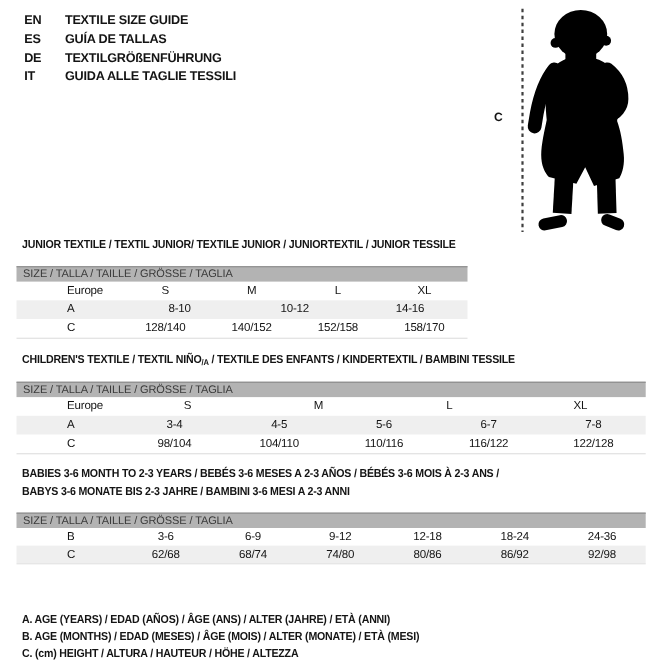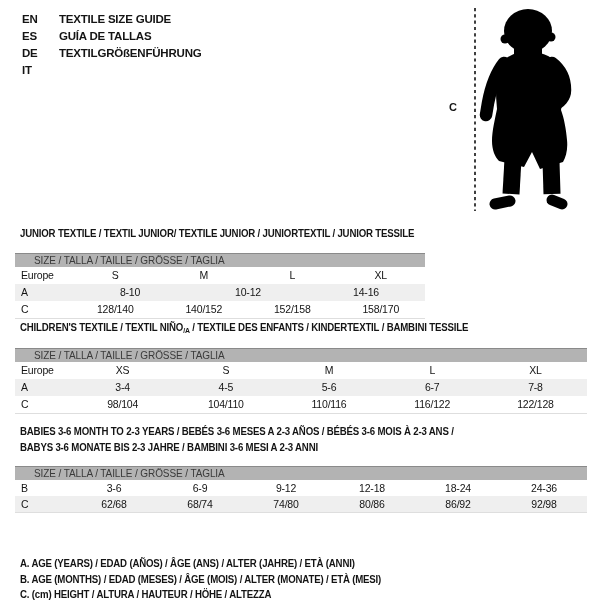--- a/index.html
+++ b/index.html
@@ -16,43 +16,43 @@
   .lang-block { position:absolute; left:22px; top:11px; }
   .lang-row { display:flex; line-height:17px; font-weight:bold; font-size:11.5px; white-space:nowrap; }
   .lang-code { width:37px; flex:0 0 37px; }
 
   
   .figure-c { position:absolute; left:449px; top:101px; font-weight:bold; font-size:11px; }
   .baby-svg { position:absolute; left:470px; top:5px; }
 
   
   .section { position:absolute; left:15px; }
-  [data-section="junior"]   { top:226px; width:410px; }
+  [data-section="junior"]   { top:215px; width:410px; }
   [data-section="children"] { top:320px; width:572px; }
   [data-section="babies"]   { top:424px; width:572px; }
   .section-title { margin-left:5px; font-weight:bold; font-size:10.5px; }
   .title-line { line-height:15.5px; transform:scaleX(0.92); transform-origin:0 50%; white-space:nowrap; }
   .subscript { font-size:7.5px; vertical-align:-2px; }
 
   .size-table { border-bottom:1px solid var(--table-bottom-border, #dedede); }
   [data-section="junior"]   .size-table { margin-top:11px; }
   [data-section="children"] .size-table { margin-top:9px; }
   [data-section="babies"]   .size-table { margin-top:11px; }
 
   .bar {
     background: var(--table-header-bg, #b3b3b3);
     border-top: 1px solid var(--table-header-border, #8a8a8a);
     color: var(--table-header-text, #3a3a3a);
     font-size:10px; line-height:13px; height:13px;
-    padding-left:19px; letter-spacing:-0.1px; white-space:nowrap;
+    padding-left:6px; letter-spacing:-0.1px; white-space:nowrap;
   }
   .trow { display:flex; height:17px; line-height:17px; font-size:10.5px; }
   [data-section="babies"] .trow { height:16px; line-height:16px; }
   .trow.shaded { background: var(--row-shaded-bg, #efefef); }
-  .tlabel { flex:0 0 50px; width:50px; padding-left:6px; }
+  .tlabel { flex:0 0 50px; width:50px; padding-left:6px;margin-left:40px; }
   .tcell { flex:1; text-align:center; }
 
   
   .footnotes { position:absolute; left:20px; top:556px; font-weight:bold; font-size:10.5px; }
   .footnote { line-height:15.6px; transform:scaleX(0.92); transform-origin:0 50%; white-space:nowrap; }
 </style>
 </head>
 <body>
 
 <div class="canvas">
@@ -65,20 +65,21 @@
     <div class="lang-row">
       <span class="lang-code">ES</span>
       <span class="lang-label">GUÍA DE TALLAS</span>
     </div>
     <div class="lang-row">
       <span class="lang-code">DE</span>
       <span class="lang-label">TEXTILGRÖßENFÜHRUNG</span>
     </div>
     <div class="lang-row">
       <span class="lang-code">IT</span>
+      <span class="lang-label">GUIDA ALLE TAGLIE TESSILI</span>
     </div>
   </div>
 
   <span class="figure-c">C</span>
 
   <svg class="baby-svg" width="130" height="212" viewBox="0 0 130 212" aria-hidden="true">
     <line x1="5" y1="3" x2="5" y2="206" stroke="var(--dashed-line,#3f3f3f)" stroke-width="2" stroke-dasharray="3.2 3.1"></line>
     <g fill="var(--silhouette,#000)" stroke="var(--silhouette,#000)">
 
       <ellipse cx="58" cy="26" rx="24" ry="22" stroke="none"></ellipse>
@@ -138,21 +139,20 @@
   </div>
 
   <div class="section" data-section="children">
     <div class="section-title">
         <div class="title-line"><span>CHILDREN'S TEXTILE / TEXTIL NIÑO</span><span class="subscript">/A</span><span> / TEXTILE DES ENFANTS / KINDERTEXTIL / BAMBINI TESSILE</span></div>
       </div>
     <div class="size-table">
         <div class="bar">SIZE / TALLA / TAILLE / GRÖSSE / TAGLIA</div>
         <div class="trow">
           <span class="tlabel">Europe</span>
-          <span class="tcell">XS</span>
           <span class="tcell">S</span>
           <span class="tcell">M</span>
           <span class="tcell">L</span>
           <span class="tcell">XL</span>
         </div>
         <div class="trow shaded">
           <span class="tlabel">A</span>
           <span class="tcell">3-4</span>
           <span class="tcell">4-5</span>
           <span class="tcell">5-6</span>

